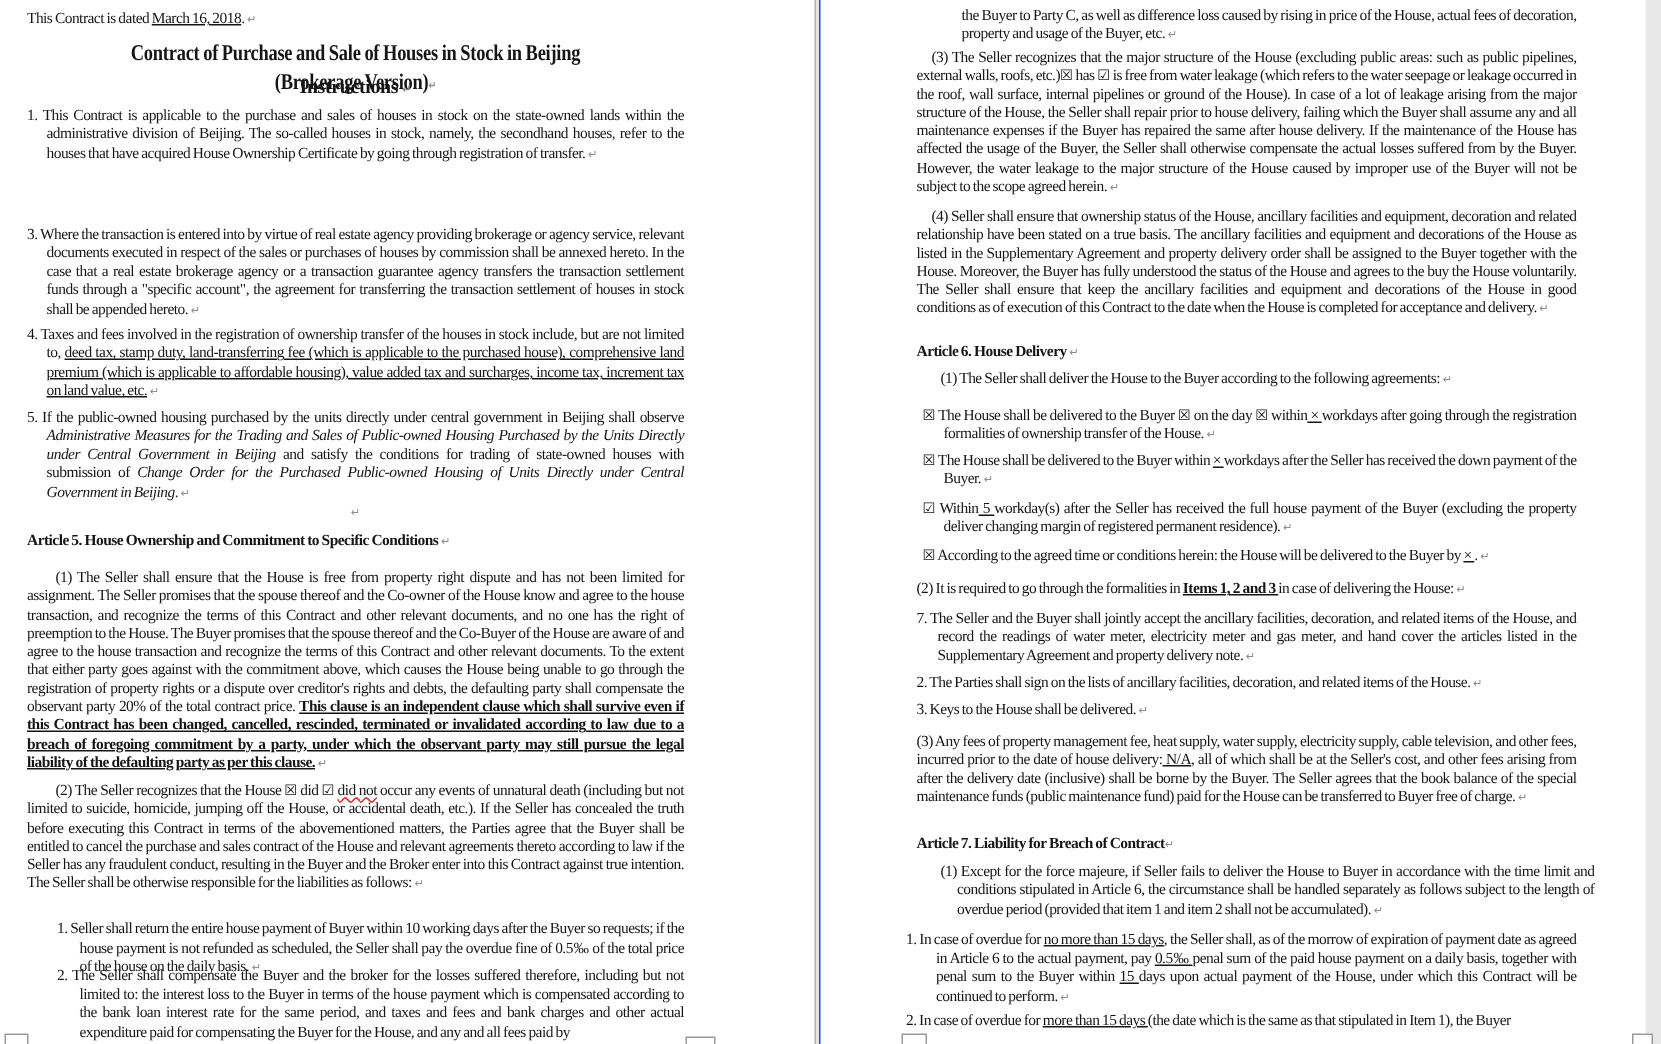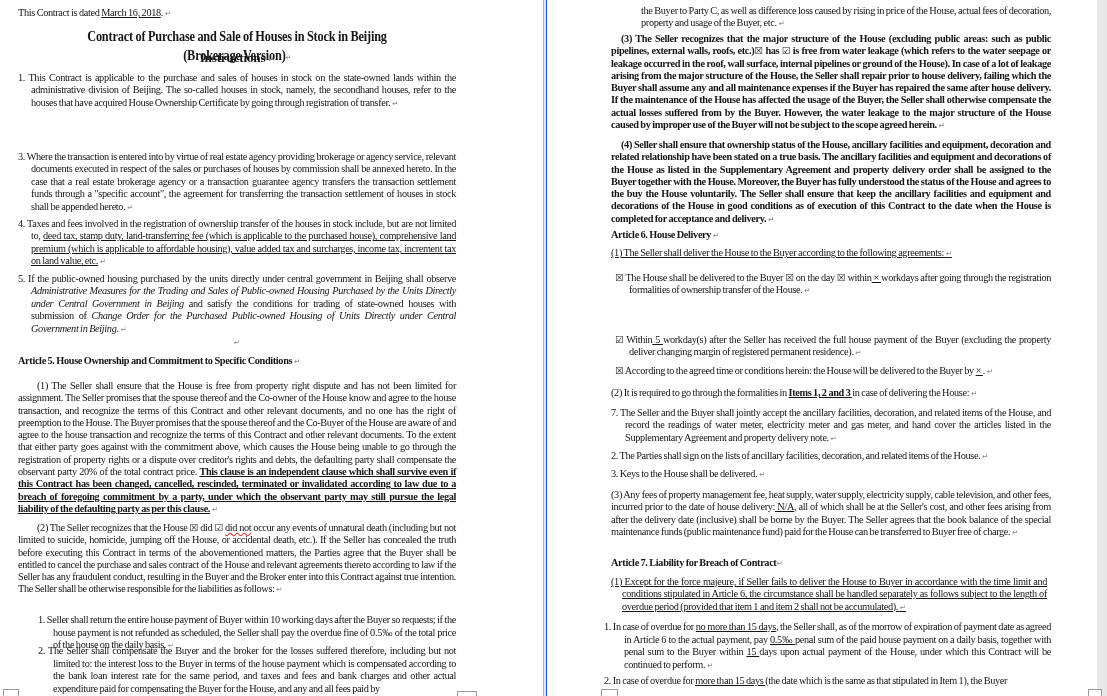--- a/index.html
+++ b/index.html
@@ -11,28 +11,28 @@
   .gutter{position:absolute;top:0;left:544px;width:13px;height:696px;background:#e4e4e4;}
   .blk{position:absolute;font-size:10.3px;line-height:12.45px;text-align:justify;
        letter-spacing:-0.35px;word-spacing:-0.5px;}
   .page1 .blk{left:18px;width:438px;}
   .page2 .blk{left:64px;width:440px;}
   .c{text-align:center;}
   .title{font-weight:bold;font-size:15px;line-height:19px;letter-spacing:-0.2px;
          transform:scaleX(0.82);transform-origin:50% 0;}
   .subtitle{font-weight:bold;font-size:13.2px;line-height:16px;letter-spacing:-0.2px;}
   .ti19{text-indent:19px;}
-  .ti10{text-indent:10px;font-weight:bold;}
+  .ti10{text-indent:10px;}
   .hang{padding-left:13px;text-indent:-13px;}
   .page1 .hang{width:425px;}
   .hang-inner{margin-left:20px;padding-left:15px;text-indent:-15px;width:403px !important;}
   .cbitem{margin-left:4px;padding-left:14px;text-indent:-14px;width:422px !important;}
   .fitem{padding-left:14px;text-indent:-14px;width:426px !important;}
   .bitem{margin-left:-7px;padding-left:20px;text-indent:-20px;width:427px !important;}
-  .npara{margin-left:0;padding-left:11px;text-indent:-11px;width:425px !important;text-decoration:underline;}
+  .npara{margin-left:16px;padding-left:11px;text-indent:-11px;width:425px !important;}
   .cont{margin-left:30px;width:410px !important;}
   .lh123{line-height:12.3px;}
   .lh127{line-height:12.7px;}
   
   .s-p{}
   .s-u{text-decoration:underline;margin-top:36px;}
   .s-b{font-weight:bold;}
   .s-bu{font-weight:bold;text-decoration:underline;}
   .s-i{font-style:italic;}
   .s-rw{text-decoration-line:underline;text-decoration-style:wavy;
@@ -72,20 +72,21 @@
 
   <div class="page page2">
     <div class="blk cont" style="top:5px"><span class="s-p">the Buyer to Party C, as well as difference loss caused by rising in price of the House, actual fees of decoration, property and usage of the Buyer, etc. </span><span class="s-mk">↵</span></div>
     <div class="blk ti10 lh123" style="top:33px"><span class="s-p">(3) The Seller recognizes that the major structure of the House (excluding public areas: such as public pipelines, external walls, roofs, etc.)</span><span class="s-cbx">☒</span><span class="s-p"> has </span><span class="s-cbc">☑</span><span class="s-p"> is free from water leakage (which refers to the water seepage or leakage occurred in the roof, wall surface, internal pipelines or ground of the House). In case of a lot of leakage arising from the major structure of the House, the Seller shall repair prior to house delivery, failing which the Buyer shall assume any and all maintenance expenses if the Buyer has repaired the same after house delivery. If the maintenance of the House has affected the usage of the Buyer, the Seller shall otherwise compensate the actual losses suffered from by the Buyer. However, the water leakage to the major structure of the House caused by improper use of the Buyer will not be subject to the scope agreed herein. </span><span class="s-mk">↵</span></div>
     <div class="blk ti10 lh123" style="top:139px"><span class="s-p">(4) Seller shall ensure that ownership status of the House, ancillary facilities and equipment, decoration and related relationship have been stated on a true basis. The ancillary facilities and equipment and decorations of the House as listed in the Supplementary Agreement and property delivery order shall be assigned to the Buyer together with the House. Moreover, the Buyer has fully understood the status of the House and agrees to the buy the House voluntarily. The Seller shall ensure that keep the ancillary facilities and equipment and decorations of the House in good conditions as of execution of this Contract to the date when the House is completed for acceptance and delivery. </span><span class="s-mk">↵</span></div>
 
     <div class="blk" style="top:229px"><span class="s-b">Article 6. House Delivery </span><span class="s-mk">↵</span></div>
     <div class="blk npara" style="top:247px"><span class="s-p">(1) The Seller shall deliver the House to the Buyer according to the following agreements: </span><span class="s-mk">↵</span></div>
 
     <div class="blk cbitem" style="top:272px"><span class="s-cbx">☒</span><span class="s-p"> The House shall be delivered to the Buyer </span><span class="s-cbx">☒</span><span class="s-p"> on the day </span><span class="s-cbx">☒</span><span class="s-p"> within</span><span class="s-u">   ×  </span><span class="s-p">workdays after going through the registration formalities of ownership transfer of the House. </span><span class="s-mk">↵</span></div>
+    <div class="blk cbitem" style="top:302px"><span class="s-cbx">☒</span><span class="s-p"> The House shall be delivered to the Buyer within </span><span class="s-u">  ×  </span><span class="s-p">workdays after the Seller has received the down payment of the Buyer. </span><span class="s-mk">↵</span></div>
     <div class="blk cbitem" style="top:334px"><span class="s-cbc">☑</span><span class="s-p"> Within</span><span class="s-u"> 5 </span><span class="s-p">workday(s) after the Seller has received the full house payment of the Buyer (excluding the property deliver changing margin of registered permanent residence). </span><span class="s-mk">↵</span></div>
     <div class="blk cbitem" style="top:365px"><span class="s-cbx">☒</span><span class="s-p"> According to the agreed time or conditions herein: the House will be delivered to the Buyer by </span><span class="s-u"> × </span><span class="s-p">. </span><span class="s-mk">↵</span></div>
 
     <div class="blk" style="top:387px"><span class="s-p">(2) It is required to go through the formalities in </span><span class="s-bu">Items 1, 2 and 3 </span><span class="s-p">in case of delivering the House: </span><span class="s-mk">↵</span></div>
     <div class="blk fitem" style="top:407px"><span class="s-p">7. The Seller and the Buyer shall jointly accept the ancillary facilities, decoration, and related items of the House, and record the readings of water meter, electricity meter and gas meter, and hand cover the articles listed in the Supplementary Agreement and property delivery note. </span><span class="s-mk">↵</span></div>
     <div class="blk fitem" style="top:450px"><span class="s-p">2. The Parties shall sign on the lists of ancillary facilities, decoration, and related items of the House. </span><span class="s-mk">↵</span></div>
     <div class="blk fitem" style="top:468px"><span class="s-p">3. Keys to the House shall be delivered. </span><span class="s-mk">↵</span></div>
 
     <div class="blk lh123" style="top:489px"><span class="s-p">(3) Any fees of property management fee, heat supply, water supply, electricity supply, cable television, and other fees, incurred prior to the date of house delivery:</span><span class="s-u"> N/A</span><span class="s-p">, all of which shall be at the Seller's cost, and other fees arising from after the delivery date (inclusive) shall be borne by the Buyer. The Seller agrees that the book balance of the special maintenance funds (public maintenance fund) paid for the House can be transferred to Buyer free of charge. </span><span class="s-mk">↵</span></div>
 

